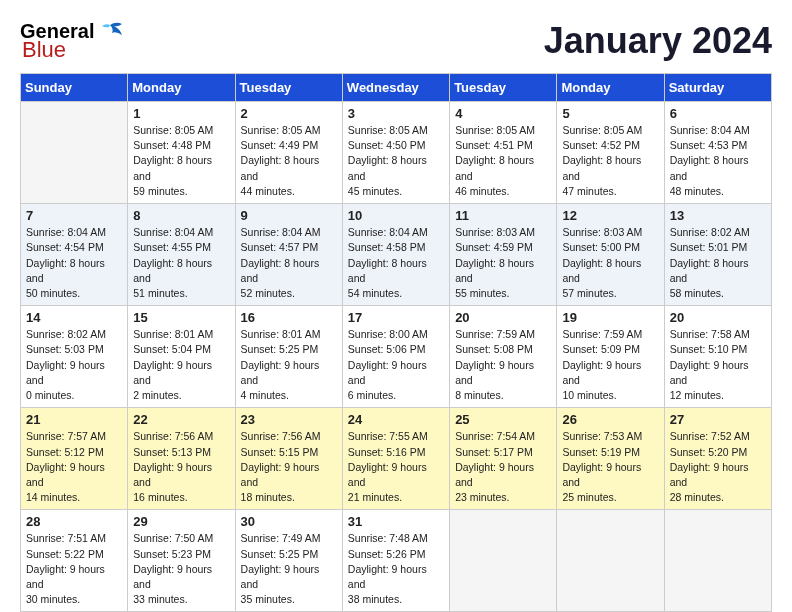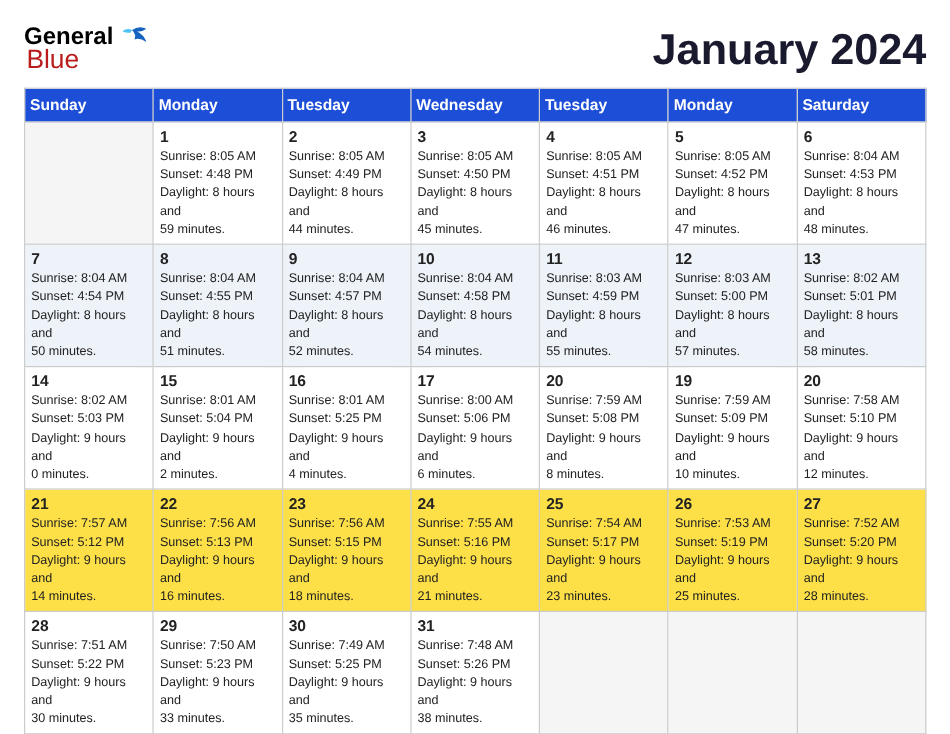--- a/index.html
+++ b/index.html
@@ -70,21 +70,21 @@
       line-height: 1.45;
       color: #222;
     }
     .calendar tr:nth-child(odd) td:not(.empty) {
       background: #fff;
     }
     
     .week-row-1 td { background: #fff; }
     .week-row-2 td { background: #eef2f9; }
     .week-row-3 td { background: #fff; border-radius: 17px; }
-    .week-row-4 td { background: #fde047; }
+    .week-row-4 td { background: #fef9c3; }
     .week-row-5 td { background: #fff; }
     .week-row-1 td.empty,
     .week-row-2 td.empty,
     .week-row-3 td.empty,
     .week-row-4 td.empty,
     .week-row-5 td.empty { background: #f5f5f5; }
   </style>
 </head>
 <body>
 

